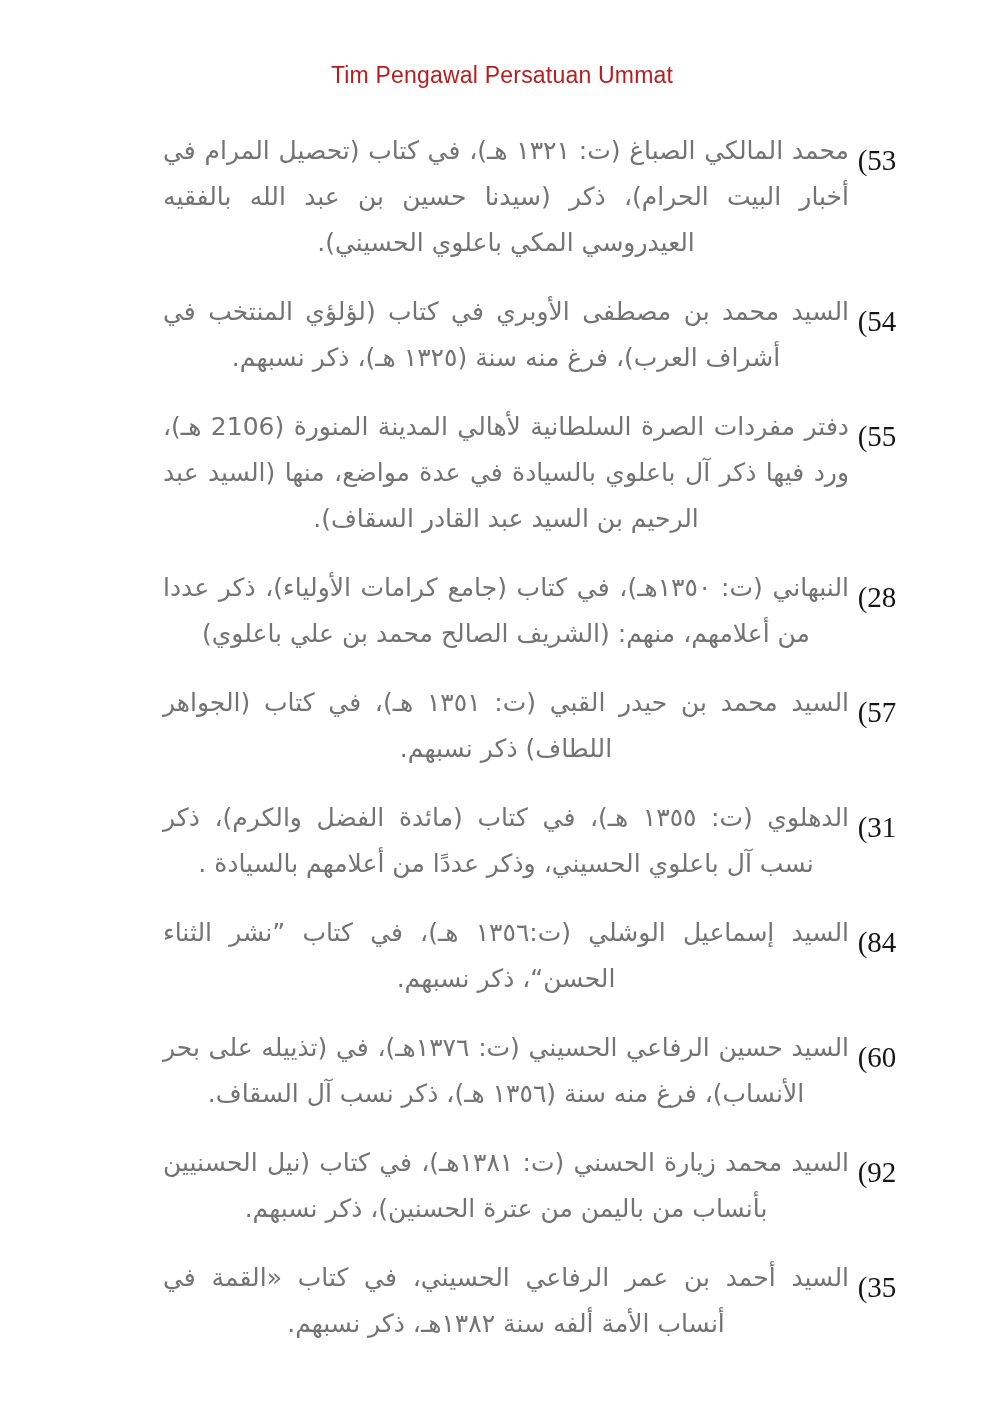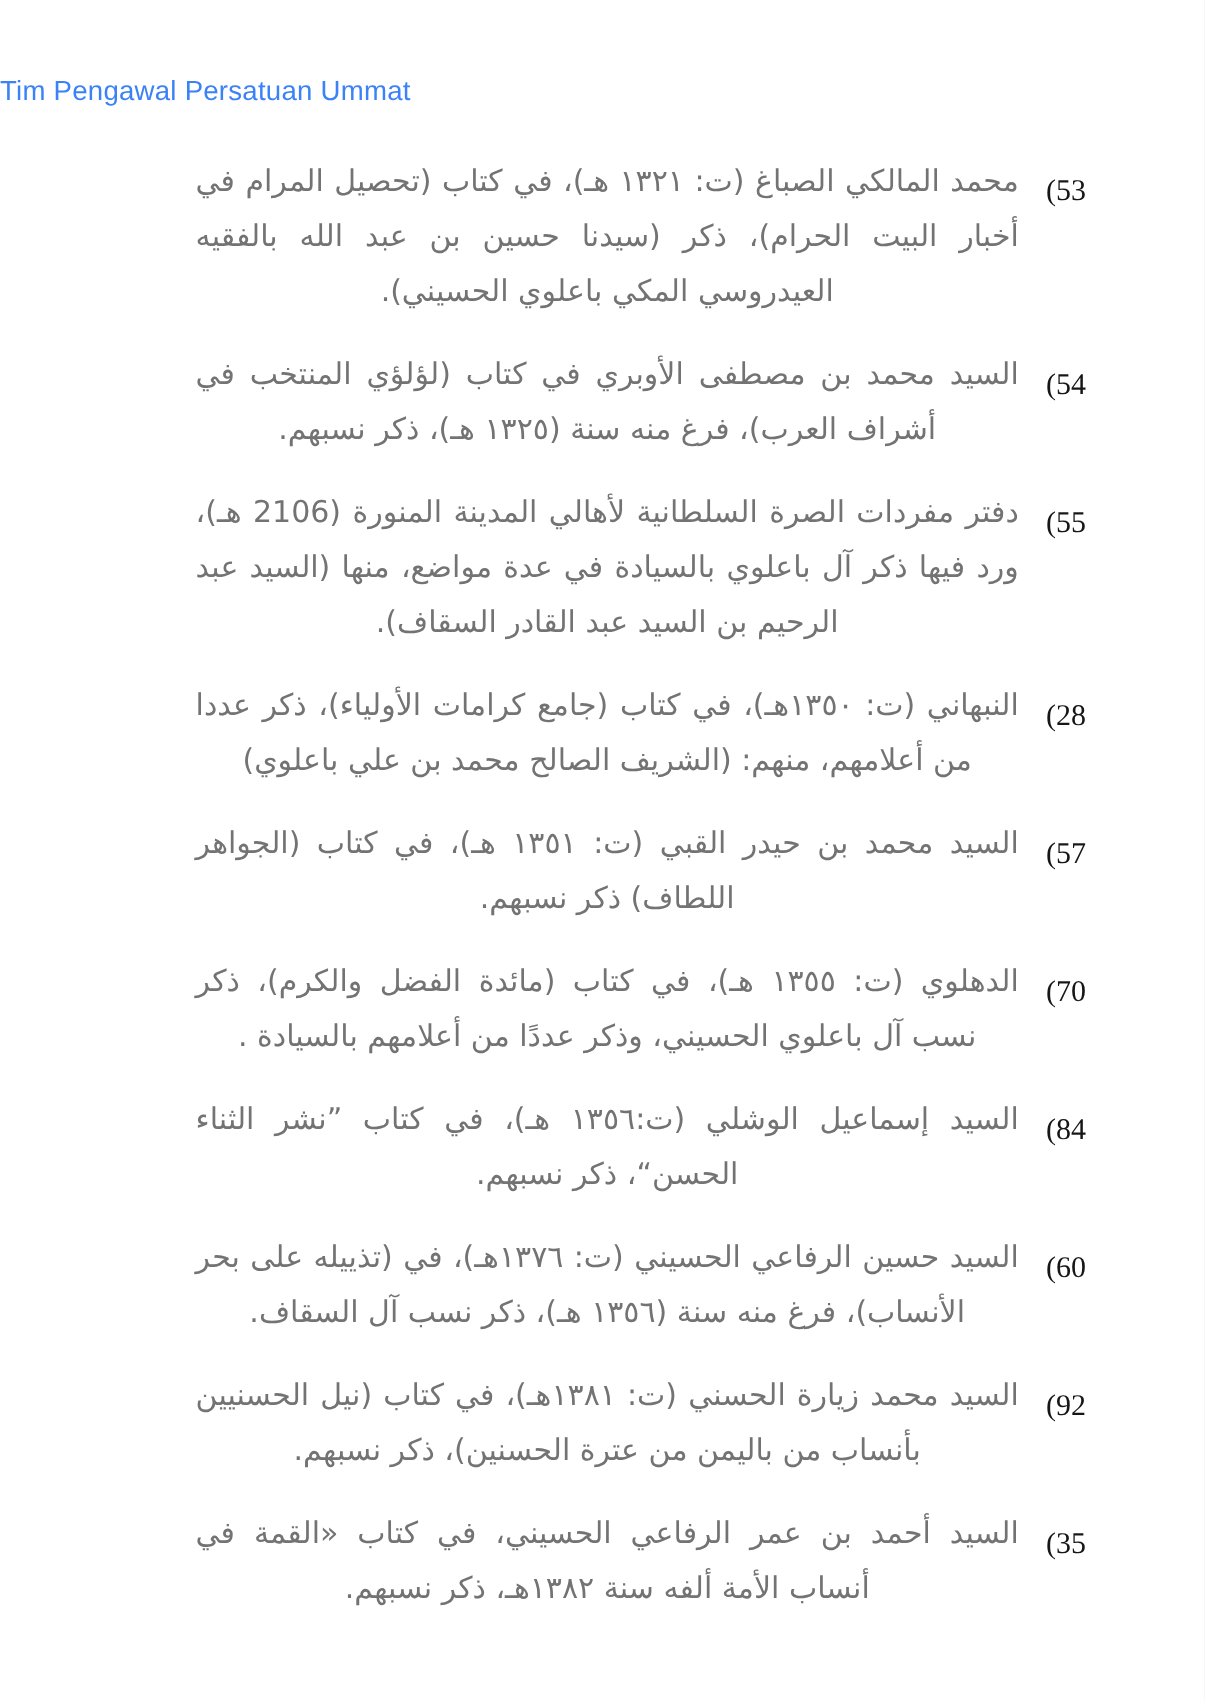--- a/index.html
+++ b/index.html
@@ -14,44 +14,44 @@
     margin: 0 auto;
     background: #ffffff;
     overflow: hidden;
     font-family: "DejaVu Sans", sans-serif;
   }
   .running-header {
     position: absolute;
     top: 62px;
     left: 0;
     width: 100%;
-    text-align: left;
+    text-align: center;
     font-family: "Liberation Sans", sans-serif;
     font-size: 23px;
     letter-spacing: 0.2px;
-    color: #3b82f6;
+    color: #b91c1c;
   }
   .content {
     position: absolute;
     top: 128px;
     right: 99px;
     width: 742px;
     direction: rtl;
   }
   .entry {
     display: flex;
     flex-direction: row; 
     margin-bottom: 23px;
   }
   .entry-num {
     flex: 0 0 56px;
     direction: rtl;
-    text-align: right;        
+    text-align: center;        
     font-family: "Liberation Serif", serif;
-    font-size: 25px;
+    font-size: 29px;
     color: #161616;
     padding-top: 9px;
     line-height: 46px;
   }
   .entry-text {
     flex: 1 1 auto;
     font-family: "DejaVu Sans", sans-serif;
     font-size: 25px;
     line-height: 46px;
     color: #737373;
@@ -97,21 +97,21 @@
       <div class="entry-num">28)</div>
       <div class="entry-text">النبهاني (ت: ١٣٥٠هـ)، في كتاب (جامع كرامات الأولياء)، ذكر عددا من أعلامهم، منهم: (الشريف الصالح محمد بن علي باعلوي)</div>
     </div>
 
     <div class="entry">
       <div class="entry-num">57)</div>
       <div class="entry-text">السيد محمد بن حيدر القبي (ت: ١٣٥١ هـ)، في كتاب (الجواهر اللطاف) ذكر نسبهم.</div>
     </div>
 
     <div class="entry">
-      <div class="entry-num">70)</div>
+      <div class="entry-num">31)</div>
       <div class="entry-text">الدهلوي (ت: ١٣٥٥ هـ)، في كتاب (مائدة الفضل والكرم)، ذكر نسب آل باعلوي الحسيني، وذكر عددًا من أعلامهم بالسيادة .</div>
     </div>
 
     <div class="entry">
       <div class="entry-num">84)</div>
       <div class="entry-text">السيد إسماعيل الوشلي (ت:١٣٥٦ هـ)، في كتاب ”نشر الثناء الحسن“، ذكر نسبهم.</div>
     </div>
 
     <div class="entry">
       <div class="entry-num">60)</div>

